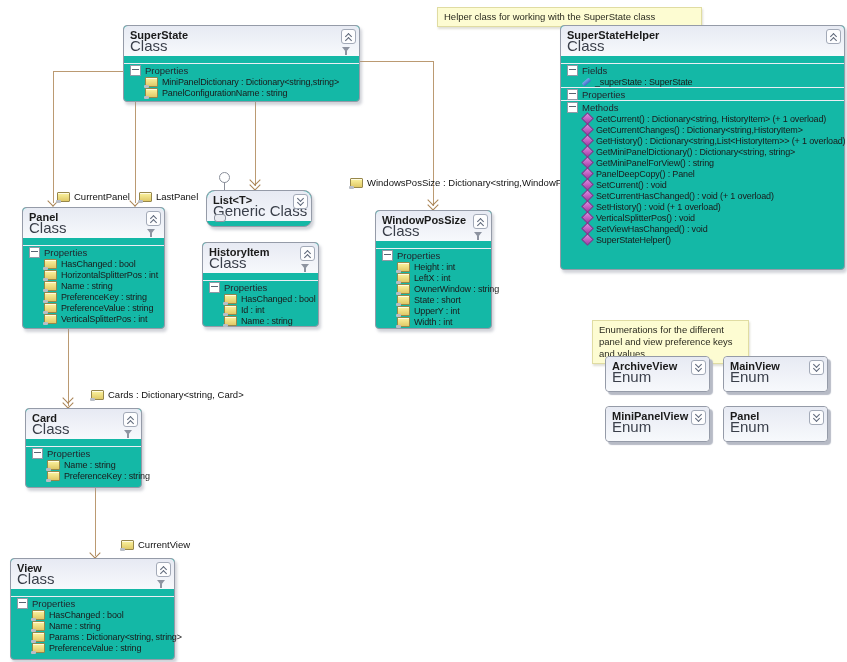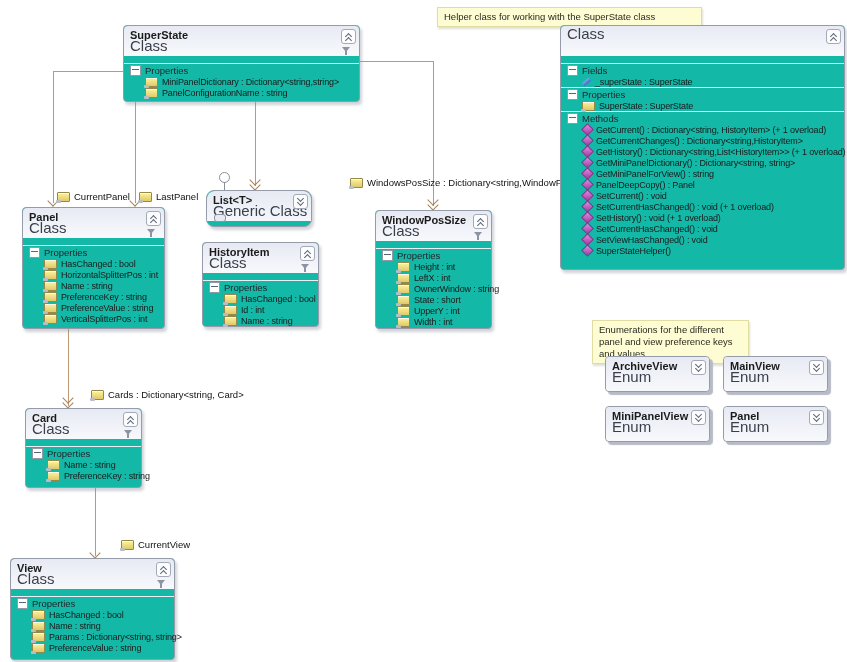--- a/index.html
+++ b/index.html
@@ -140,43 +140,40 @@
         <span class="ic-prop"></span>
         <span>MiniPanelDictionary : Dictionary&lt;string,string&gt;</span>
       </div>
       <div class="mem">
         <span class="ic-prop"></span>
         <span>PanelConfigurationName : string</span>
       </div>
     </div>
   <div class="cls" style="left:560px;top:25px;width:283px;height:243px;">
       <div class="cls-hd">
+        <div class="cls-title">SuperStateHelper</div>
         <div class="cls-kind">Class</div>
         <div class="btn-coll">
           <span class="chev up"></span>
           <span class="chev up"></span>
         </div>
       </div>
       <div class="cls-gap"></div>
       <div class="sec-h">
         <span class="ic-min"></span>
         <span>Fields</span>
       </div>
       <div class="mem">
         <span class="ic-field"></span>
         <span>_superState : SuperState</span>
       </div>
       <div class="sec-h">
         <span class="ic-min"></span>
         <span>Properties</span>
       </div>
-      <div class="mem">
-        <span class="ic-prop"></span>
-        <span>SuperState : SuperState</span>
-      </div>
       <div class="sec-h">
         <span class="ic-min"></span>
         <span>Methods</span>
       </div>
       <div class="mem">
         <span class="ic-method"></span>
         <span>GetCurrent() : Dictionary&lt;string, HistoryItem&gt; (+ 1 overload)</span>
       </div>
       <div class="mem">
         <span class="ic-method"></span>
@@ -205,21 +202,21 @@
       <div class="mem">
         <span class="ic-method"></span>
         <span>SetCurrentHasChanged() : void (+ 1 overload)</span>
       </div>
       <div class="mem">
         <span class="ic-method"></span>
         <span>SetHistory() : void (+ 1 overload)</span>
       </div>
       <div class="mem">
         <span class="ic-method"></span>
-        <span>SetCurrentHasChanged() : void</span>
+        <span>VerticalSplitterPos() : void</span>
       </div>
       <div class="mem">
         <span class="ic-method"></span>
         <span>SetViewHasChanged() : void</span>
       </div>
       <div class="mem">
         <span class="ic-method"></span>
         <span>SuperStateHelper()</span>
       </div>
     </div>

